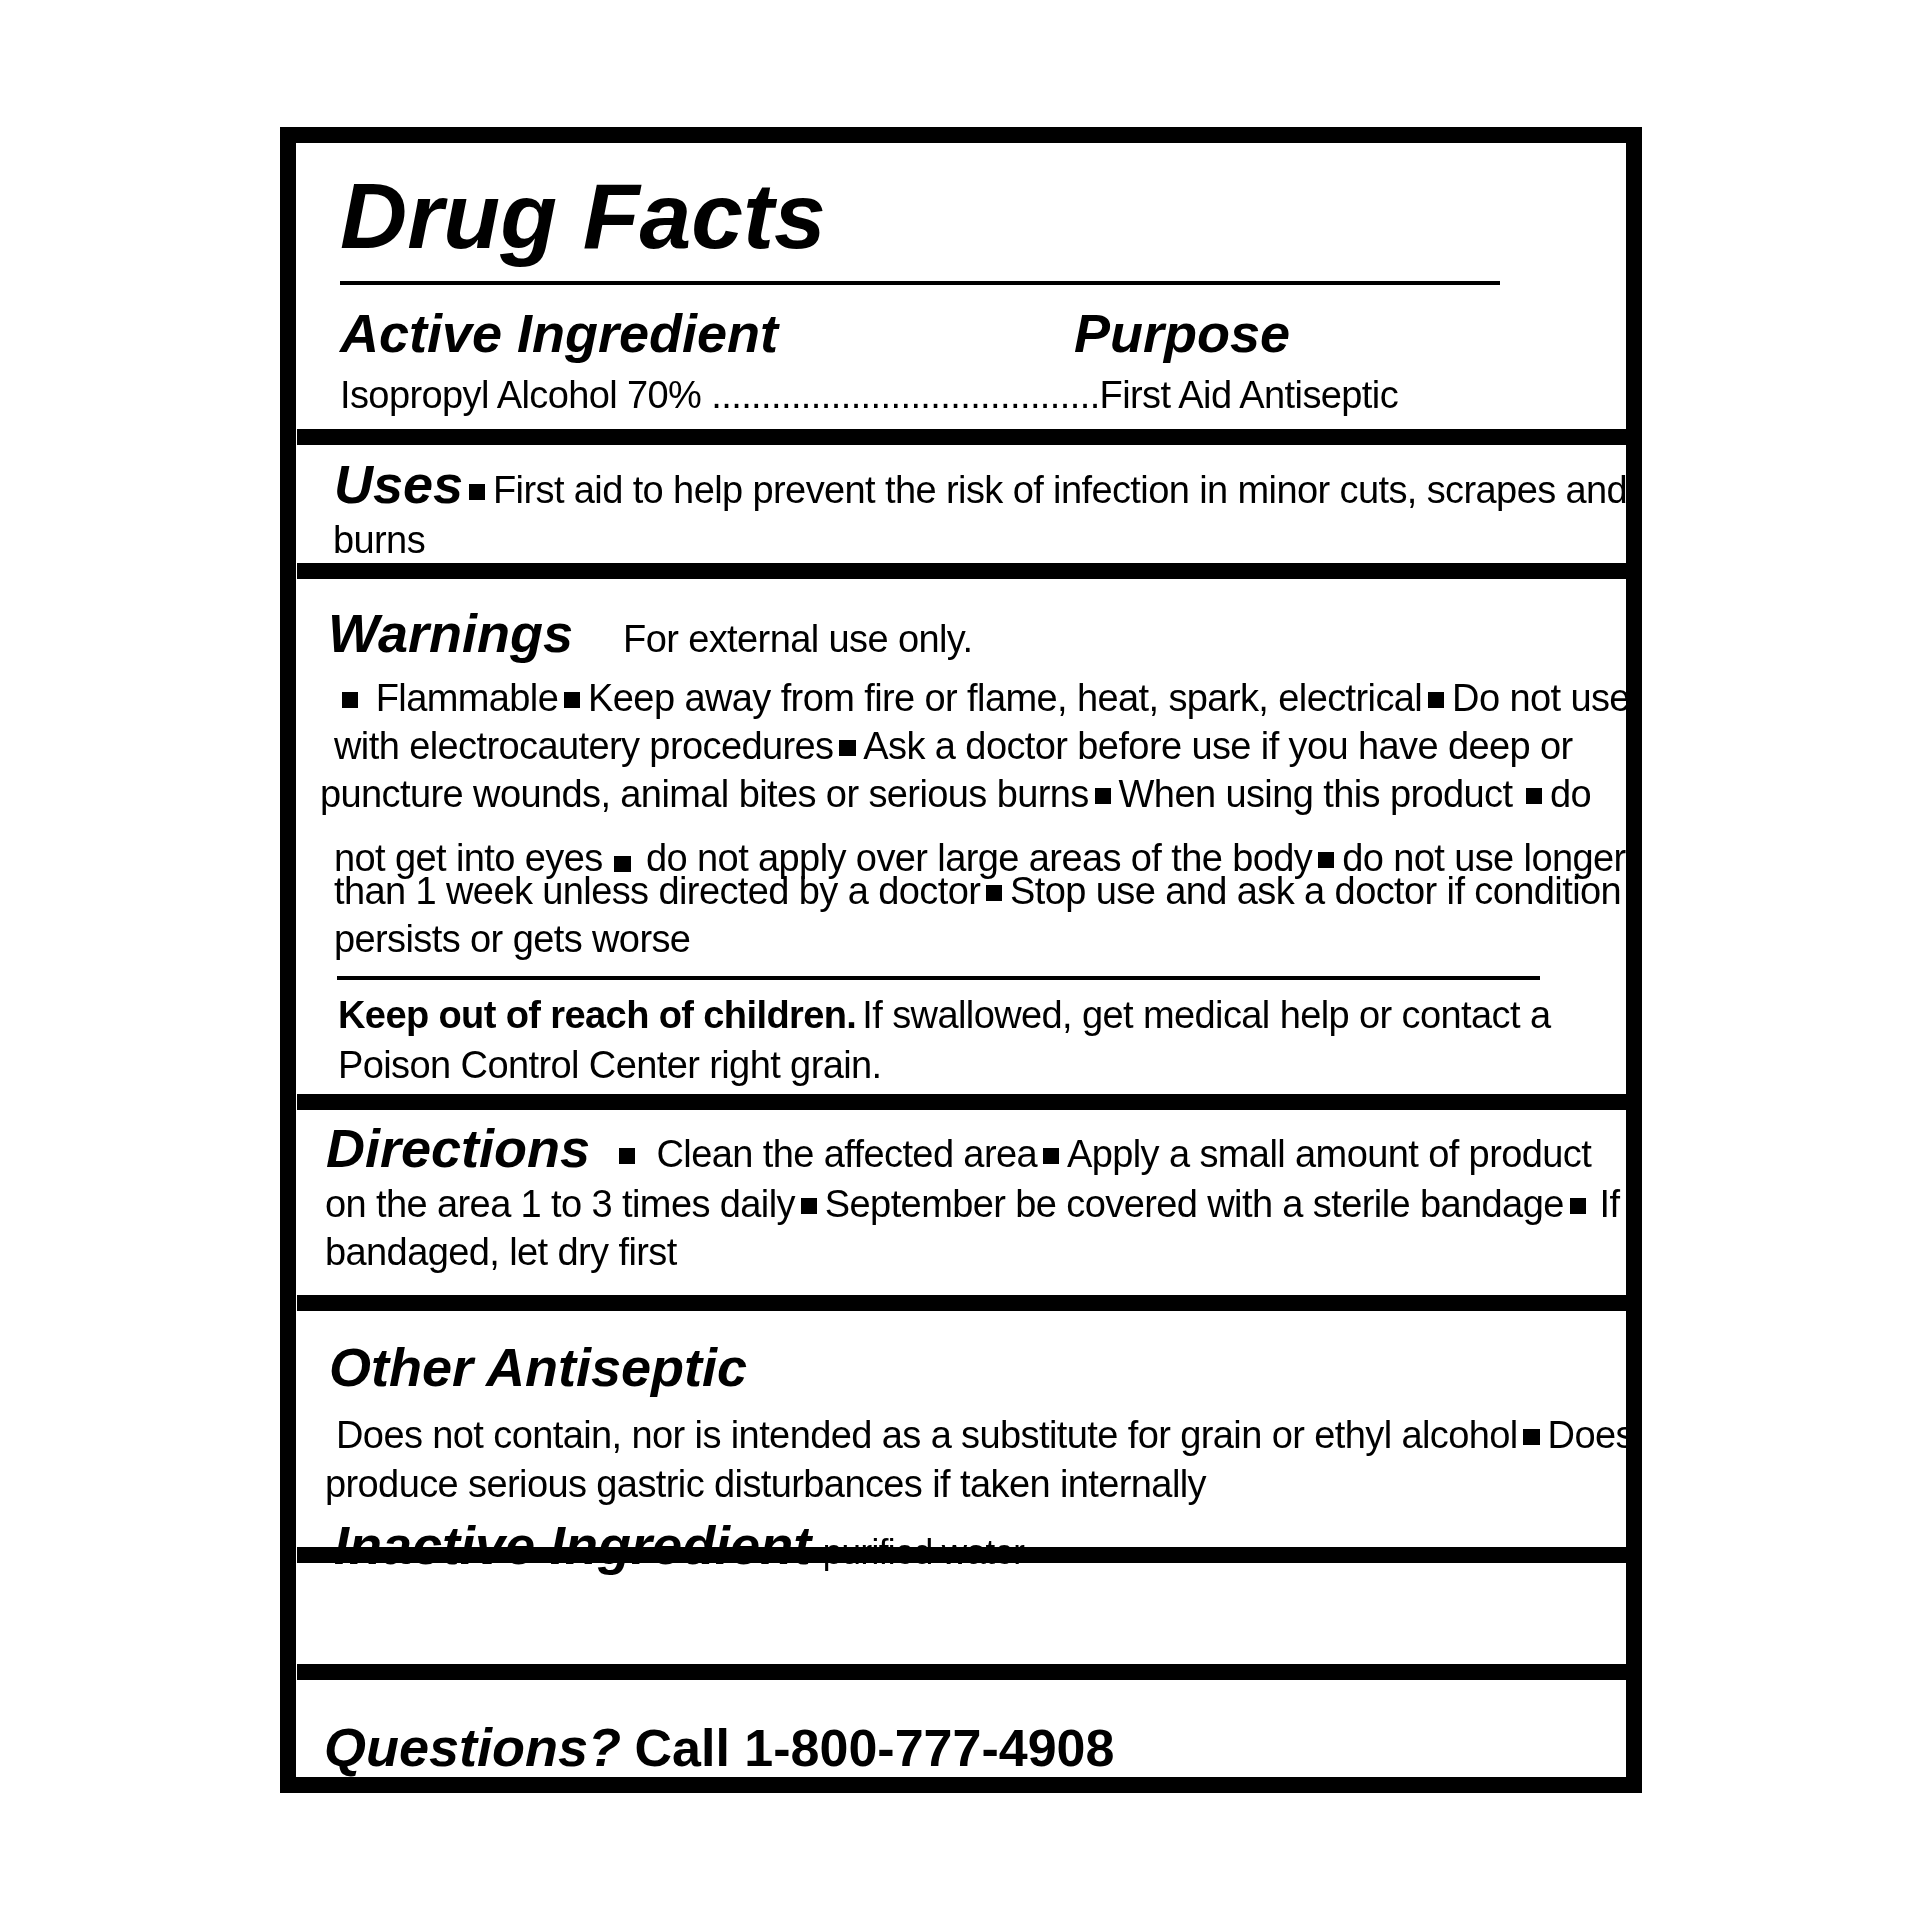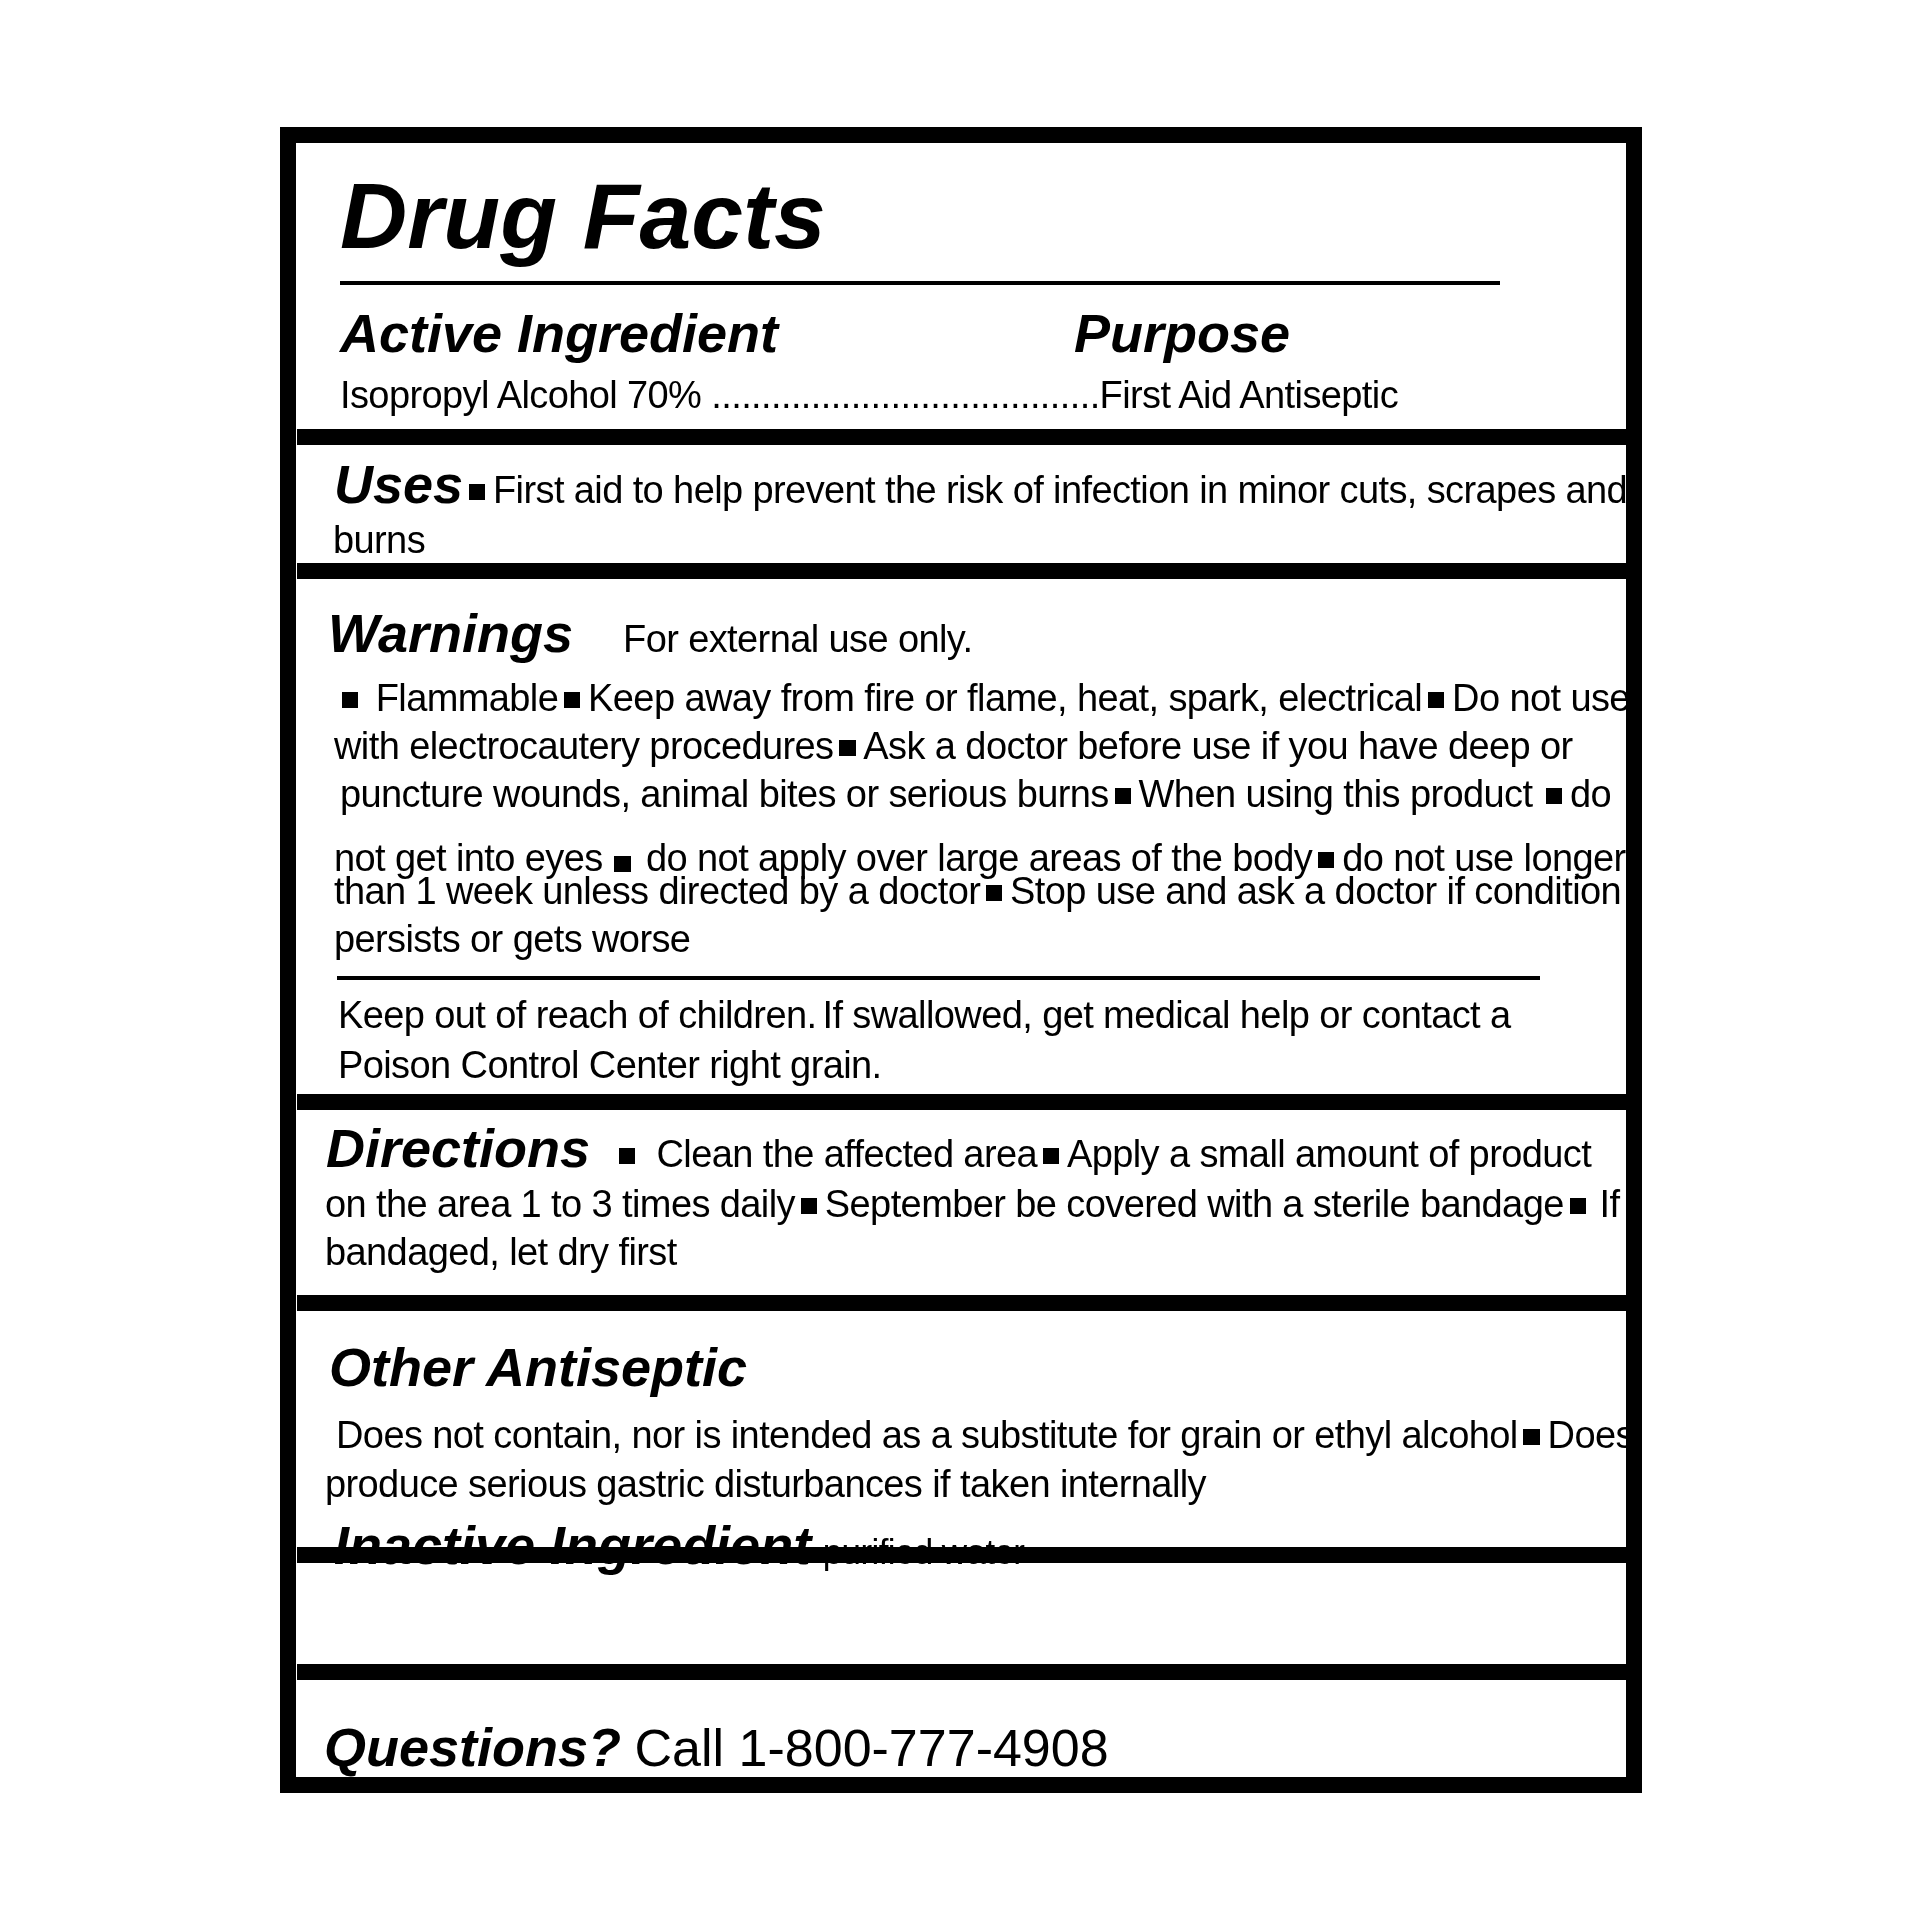--- a/index.html
+++ b/index.html
@@ -6,21 +6,21 @@
   body { width: 1931px; height: 1931px; position: relative; overflow: hidden;
          font-family: "Liberation Sans", sans-serif; color: #000; }
   .frame { position: absolute; left: 280px; top: 127px; width: 1330px; height: 1634px;
            border: 16.4px solid #000; background: #fff; }
   .divider { position: absolute; left: 297px; width: 1329px; height: 16.4px; background: #000; }
   .rule { position: absolute; height: 3.9px; background: #000; }
   .txt { position: absolute; white-space: nowrap; line-height: 1; }
   .h-xl { font-weight: bold; font-style: italic; font-size: 93px; transform-origin: 0 100%; }
   .h-lg { font-weight: bold; font-style: italic; font-size: 54px; }
   .body { font-size: 38px; letter-spacing: -0.6px; }
-  .bold { font-weight: normal; }
+  .bold { font-weight: bold; }
   .bullet { display: inline-block; width: 16.4px; height: 16.4px; background: #000; vertical-align: 2.9px; margin: 0 7.7px 0 5.8px; }
 </style>
 </head>
 <body>
 
 <div class="frame"></div>
 
 <div class="divider" style="top:429px"></div>
 <div class="divider" style="top:563px"></div>
 <div class="divider" style="top:1094px"></div>
@@ -45,21 +45,21 @@
 <div class="txt" style="left:328px; top:606px;">
   <span class="h-lg">Warnings</span><span class="body" style="margin-left:50px;">For external use only.</span>
 </div>
 
 <div class="txt body" style="left:338px; top:679px;">
   <span class="bullet" style="margin-left:3.9px;margin-right:17.4px;"></span><span>Flammable</span><span class="bullet"></span><span>Keep away from fire or flame, heat, spark, electrical</span><span class="bullet"></span><span>Do not use</span>
 </div>
 <div class="txt body" style="left:334px; top:727px;">
   <span>with electrocautery procedures</span><span class="bullet"></span><span>Ask a doctor before use if you have deep or</span>
 </div>
-<div class="txt body" style="left:340px; top:775px;">
+<div class="txt body" style="left:320px; top:775px;">
   <span>puncture wounds, animal bites or serious burns</span><span class="bullet"></span><span>When using this product</span><span class="bullet" style="margin-left:13.5px;"></span><span>do</span>
 </div>
 <div class="txt body" style="left:334px; top:824px;margin-top:15px;">
   <span>not get into eyes</span><span class="bullet" style="margin-left:11.6px;margin-right:15.4px;vertical-align:-1px;"></span><span>do not apply over large areas of the body</span><span class="bullet"></span><span>do not use longer</span>
 </div>
 <div class="txt body" style="left:334px; top:872px;">
   <span>than 1 week unless directed by a doctor</span><span class="bullet"></span><span>Stop use and ask a doctor if condition</span>
 </div>
 <div class="txt body" style="left:334px; top:920px;">persists or gets worse</div>
 

